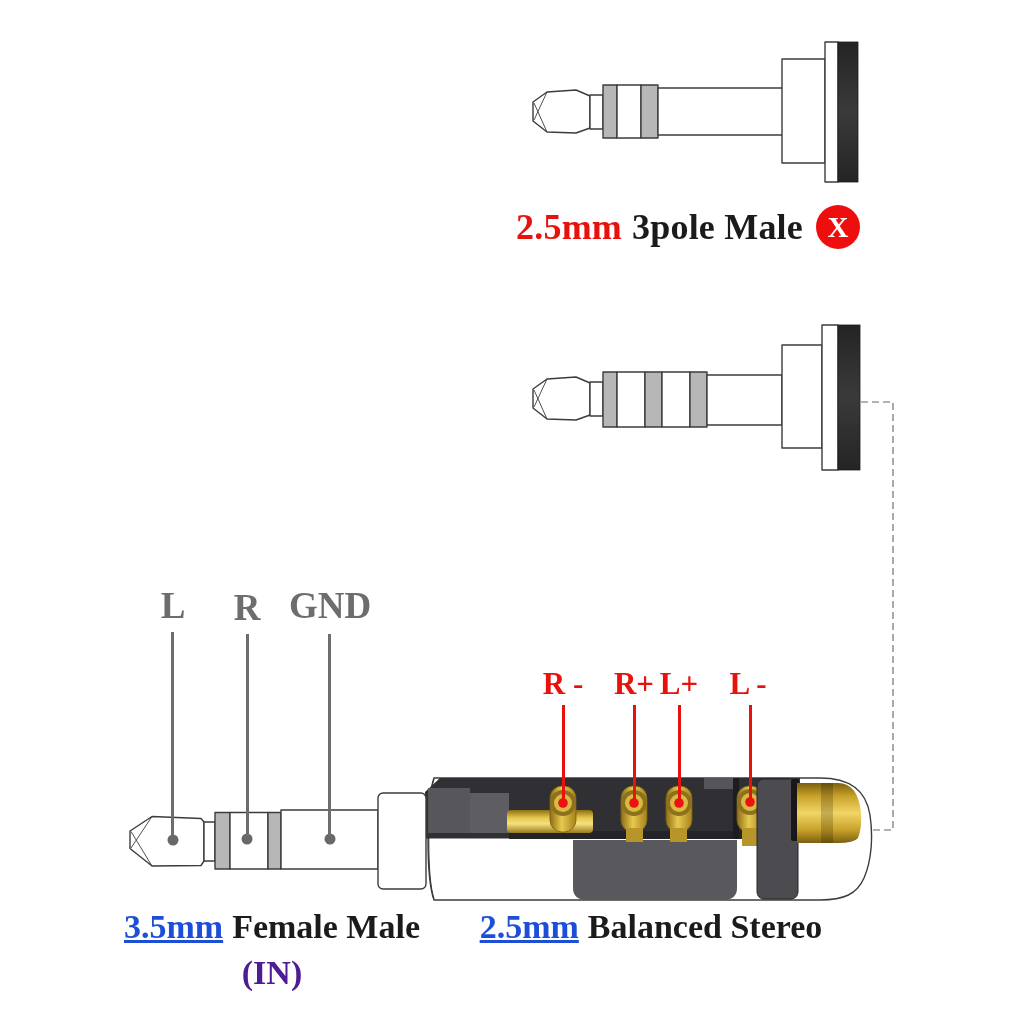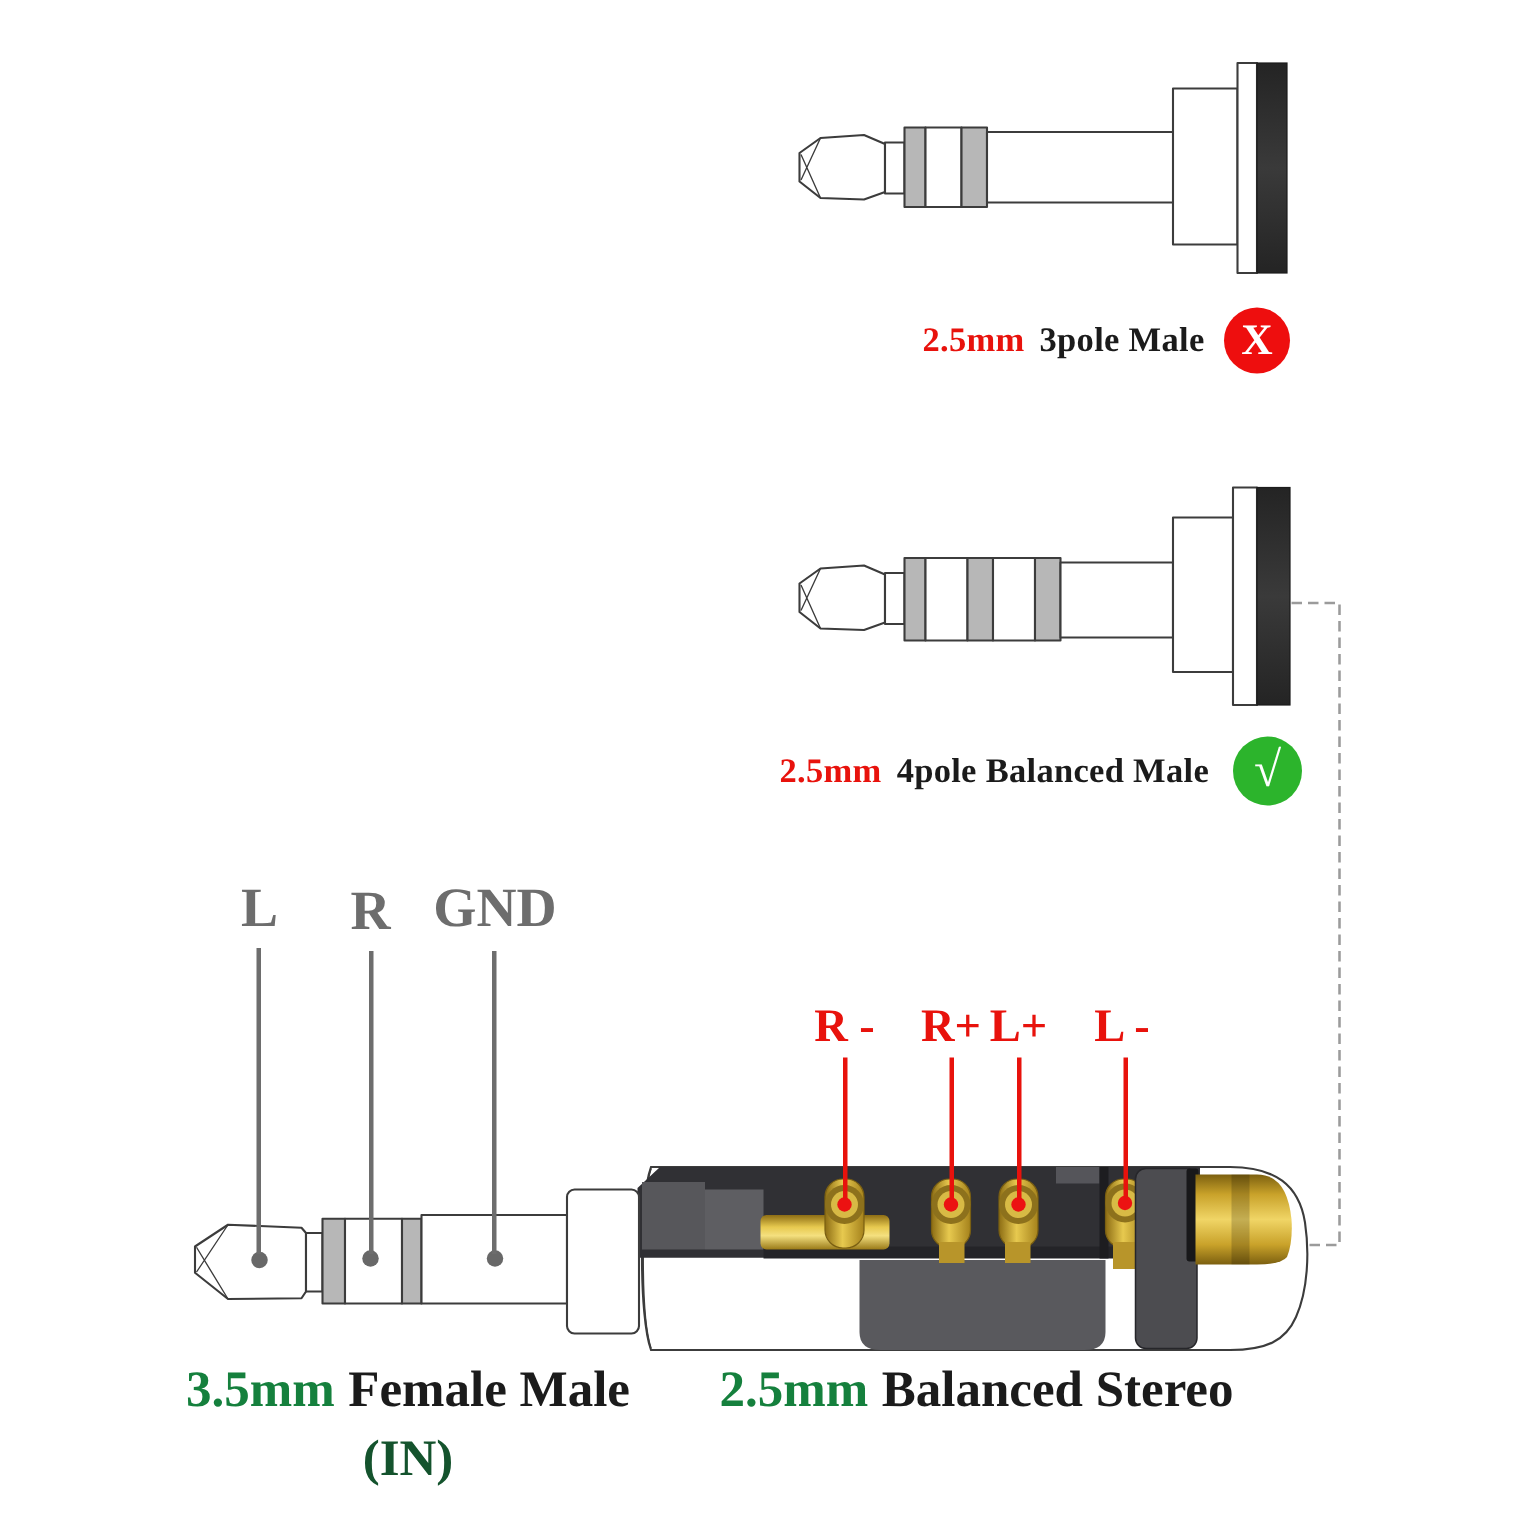--- a/index.html
+++ b/index.html
@@ -3,40 +3,40 @@
 <meta charset="utf-8">
 <style>
   html,body{margin:0;padding:0;background:#ffffff;}
   .canvas{position:relative;width:1024px;height:1024px;background:#ffffff;overflow:hidden;
           font-family:"Liberation Serif", serif;}
   .abs{position:absolute;}
   svg{position:absolute;overflow:visible;}
 
   
   .cap-row{display:flex;align-items:center;justify-content:flex-end;}
-  .cap{font-weight:bold;font-size:23px;color:#1b1b1b;white-space:nowrap;letter-spacing:0.2px;}
+  .cap{font-weight:bold;font-size:36px;color:#1b1b1b;white-space:nowrap;letter-spacing:0.2px;}
   .cap .sz{color:#e8120c;}
   .cap .nm{margin-left:10px;}
   .badge{border-radius:50%;display:flex;align-items:center;justify-content:center;
          color:#ffffff;font-weight:bold;flex:0 0 auto;}
   .badge.x{width:44px;height:44px;background:#ee0e0e;font-size:29px;margin-left:13px;}
   .badge.ok{width:46px;height:46px;background:#2cb42c;font-size:33px;margin-left:16px;}
 
   .pin-gray{color:#6d6d6d;font-weight:bold;font-size:37px;transform:translateX(-50%);
             white-space:nowrap;z-index:3;}
   .pin-red{color:#e8120c;font-weight:bold;font-size:31px;transform:translateX(-50%);
            white-space:nowrap;z-index:3;}
   .lead-gray{width:3px;background:#6d6d6d;z-index:3;}
   .lead-red{width:3px;background:#e8120c;z-index:3;}
 
   .foot{transform:translateX(-50%);text-align:center;white-space:nowrap;}
   .foot .l1{font-weight:bold;font-size:34px;color:#1b1b1b;}
-  .foot .l1 .sz{color:#15803d;}
+  .foot .l1 .sz{color:#1d4ed8;text-decoration:underline;}
   .foot .l1 .nm{margin-left:9px;}
-  .foot .l2{font-weight:bold;font-size:34px;color:#14532d;margin-top:8px;}
+  .foot .l2{font-weight:bold;font-size:34px;color:#4c1d95;margin-top:8px;}
 </style>
 </head>
 <body>
 
 <div class="canvas">
 
   <svg style="left:500px;top:30px;" width="390" height="170" viewBox="500 30 390 170">
     <g stroke="#3c3c3c" stroke-width="1.4" stroke-linejoin="round">
       <path d="M533,102 L547,92 L576,90 L590,96 L590,128 L576,133 L547,132 L533,121 Z" fill="#ffffff"></path>
       <path d="M547,92 L534,120 M547,132 L534,103" fill="none" stroke-width="0.9"></path>
@@ -80,24 +80,20 @@
     <defs>
       <linearGradient id="darkDisc2" x1="0" y1="0" x2="0" y2="1">
         <stop offset="0" stop-color="#242424"></stop>
           <stop offset="0.5" stop-color="#3a3a3a"></stop>
           <stop offset="1" stop-color="#242424"></stop>
       </linearGradient>
     </defs>
     <rect x="838" y="325" width="22" height="145" fill="url(#darkDisc2)" stroke="#1c1c1c" stroke-width="0.8"></rect>
   </svg>
 
-  <div class="abs cap-row" style="left:390px;top:491px;width:478px;height:46px;">
-    <div class="cap"><span class="sz">2.5mm</span><span class="nm">4pole Balanced Male</span></div>
-    <div class="badge ok">√</div>
-  </div>
 
   <svg style="left:840px;top:390px;" width="80" height="450" viewBox="840 390 80 450">
     <path d="M861,402 L893,402 L893,830 L858,830" fill="none" stroke="#9b9b9b" stroke-width="1.7" stroke-dasharray="7 4"></path>
   </svg>
 
   <div class="abs pin-gray" style="left:173px;top:584px;">L</div>
   <div class="abs pin-gray" style="left:247px;top:586px;">R</div>
   <div class="abs pin-gray" style="left:330px;top:584px;">GND</div>
   <div class="abs lead-gray" style="left:171px;top:632px;height:204px;"></div>
   <div class="abs lead-gray" style="left:245.5px;top:634px;height:202px;"></div>

